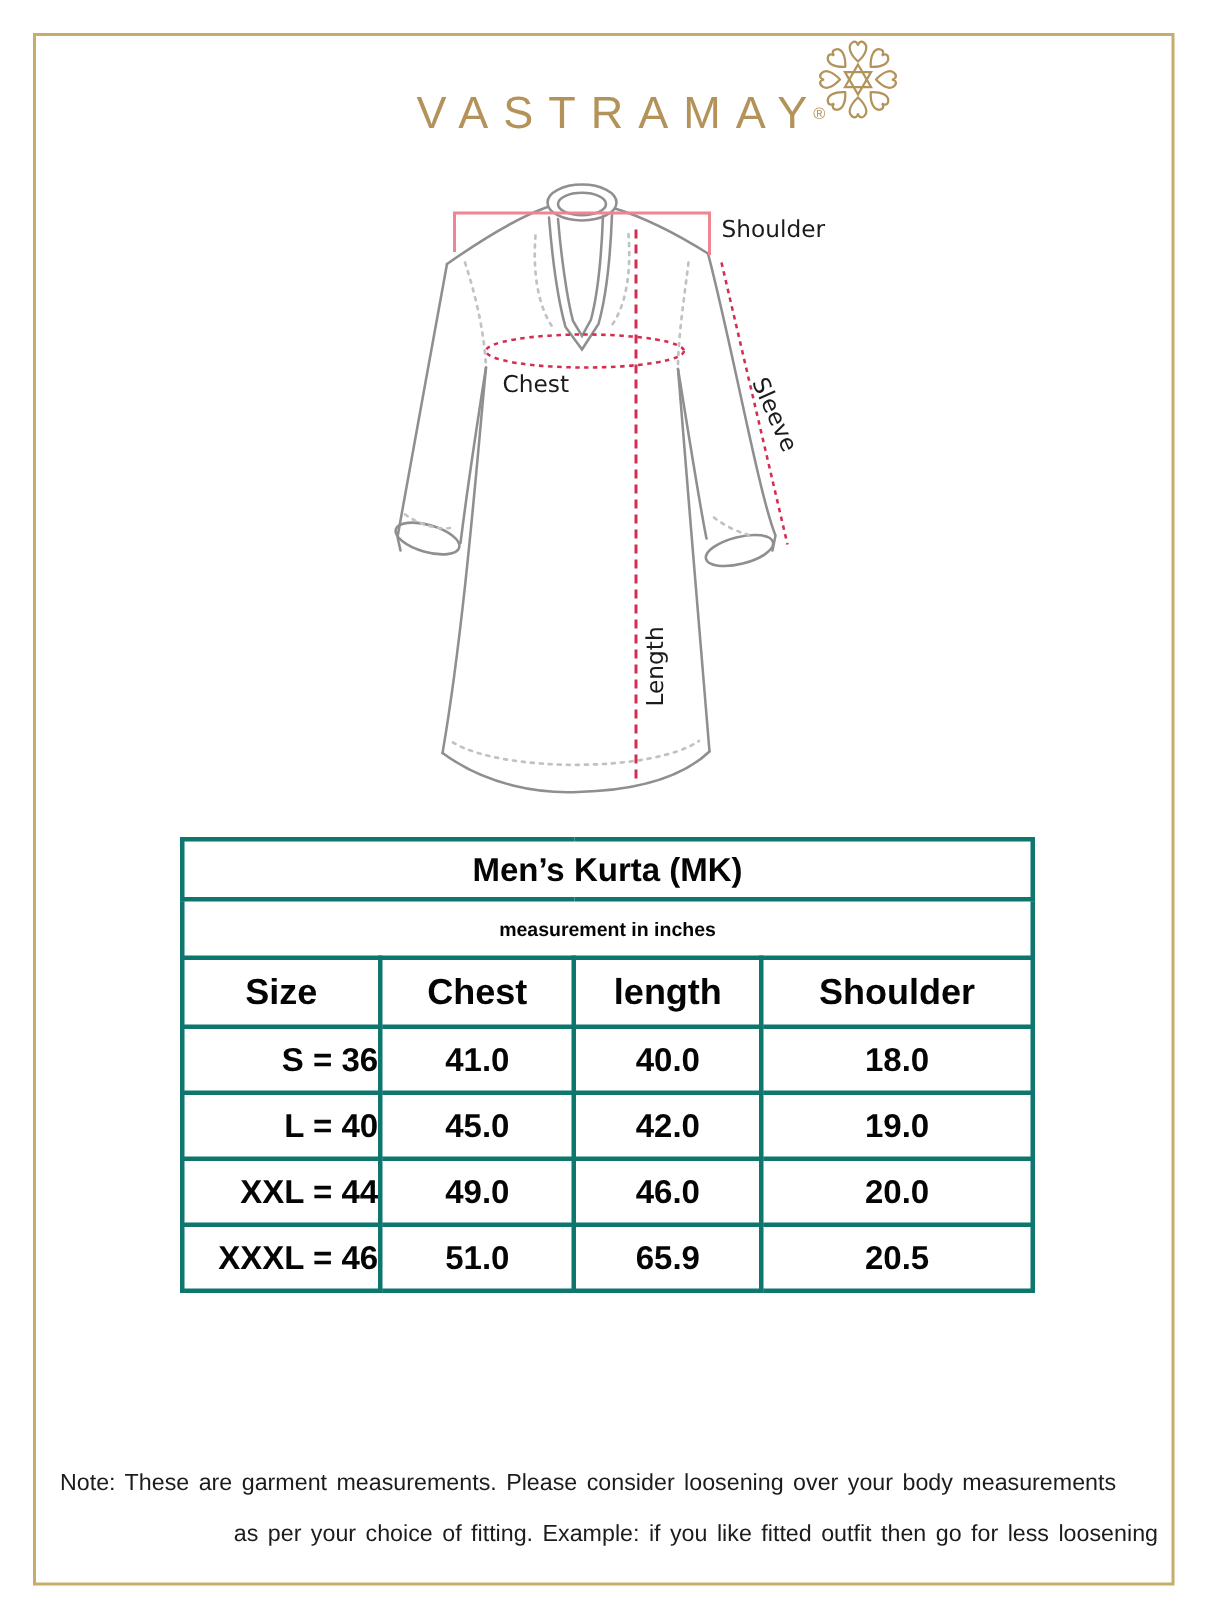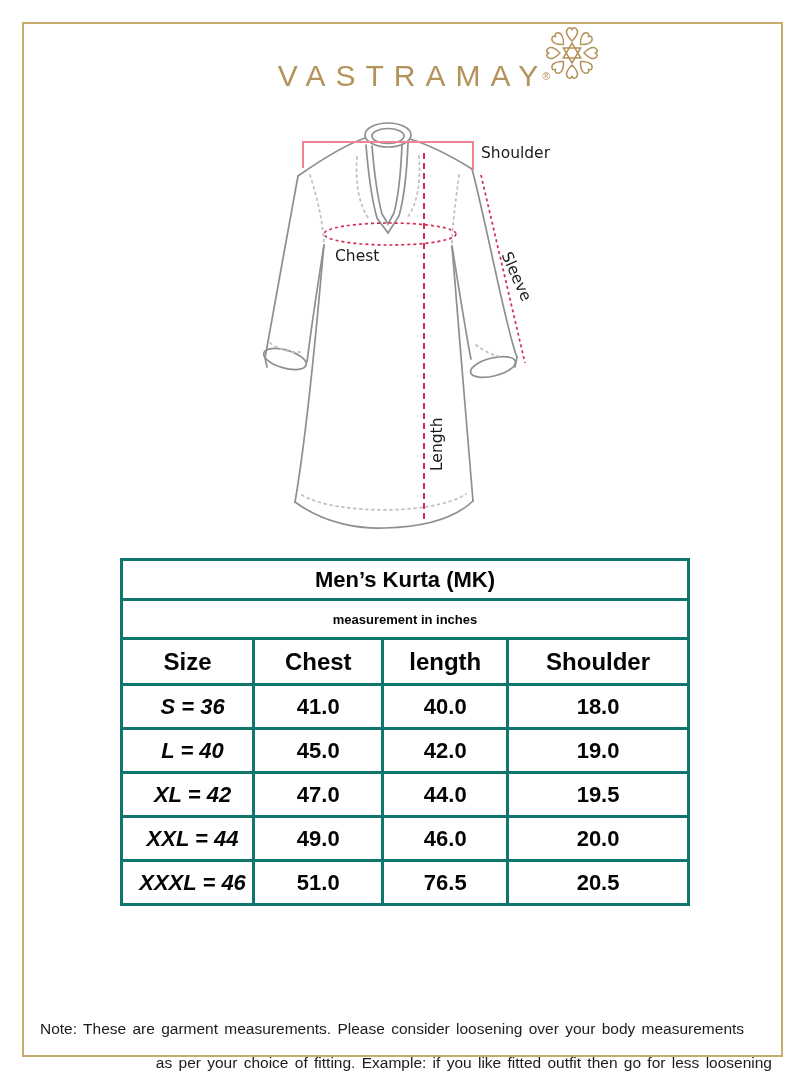--- a/index.html
+++ b/index.html
@@ -40,24 +40,24 @@
     border-collapse:collapse;table-layout:fixed;
   }
   .size-table td,.size-table th{
     border:3px solid #0f766e;background:#fff;text-align:center;
     font-weight:bold;padding:0;color:#050505;
   }
   .tbl-title td{height:37px;font-size:22px;}
   .tbl-sub td{height:36px;font-size:13px;}
   .tbl-head th{height:43px;font-size:24px;}
   .tbl-row td{height:41px;font-size:22px;}
-  .tbl-row td.size-cell{text-align:center;padding-left:10px;font-style:italic;}
+  .tbl-row td.size-cell{text-align:right;padding-left:10px;}
   
   .note{
-    position:absolute;left:40px;width:732px;top:1012px;
+    position:absolute;left:40px;width:732px;top:972px;
     font-size:15.5px;line-height:34px;color:#1c1c1c;word-spacing:2px;
     white-space:nowrap;
   }
   .note-line2{text-align:right;}
 </style>
 </head>
 <body>
 
 <div class="frame"></div>
 
@@ -169,35 +169,29 @@
       <td>40.0</td>
       <td>18.0</td>
     </tr>
     <tr class="tbl-row">
       <td class="size-cell">L = 40</td>
       <td>45.0</td>
       <td>42.0</td>
       <td>19.0</td>
     </tr>
     <tr class="tbl-row">
-      <td class="size-cell">XL = 42</td>
-      <td>47.0</td>
-      <td>44.0</td>
-      <td>19.5</td>
-    </tr>
-    <tr class="tbl-row">
       <td class="size-cell">XXL = 44</td>
       <td>49.0</td>
       <td>46.0</td>
       <td>20.0</td>
     </tr>
     <tr class="tbl-row">
       <td class="size-cell">XXXL = 46</td>
       <td>51.0</td>
-      <td>76.5</td>
+      <td>65.9</td>
       <td>20.5</td>
     </tr>
   </tbody>
 </table>
 
 <div class="note">
   <div class="note-line1">Note: These are garment measurements. Please consider loosening over your body measurements</div>
   <div class="note-line2">as per your choice of fitting. Example: if you like fitted outfit then go for less loosening</div>
 </div>
 

